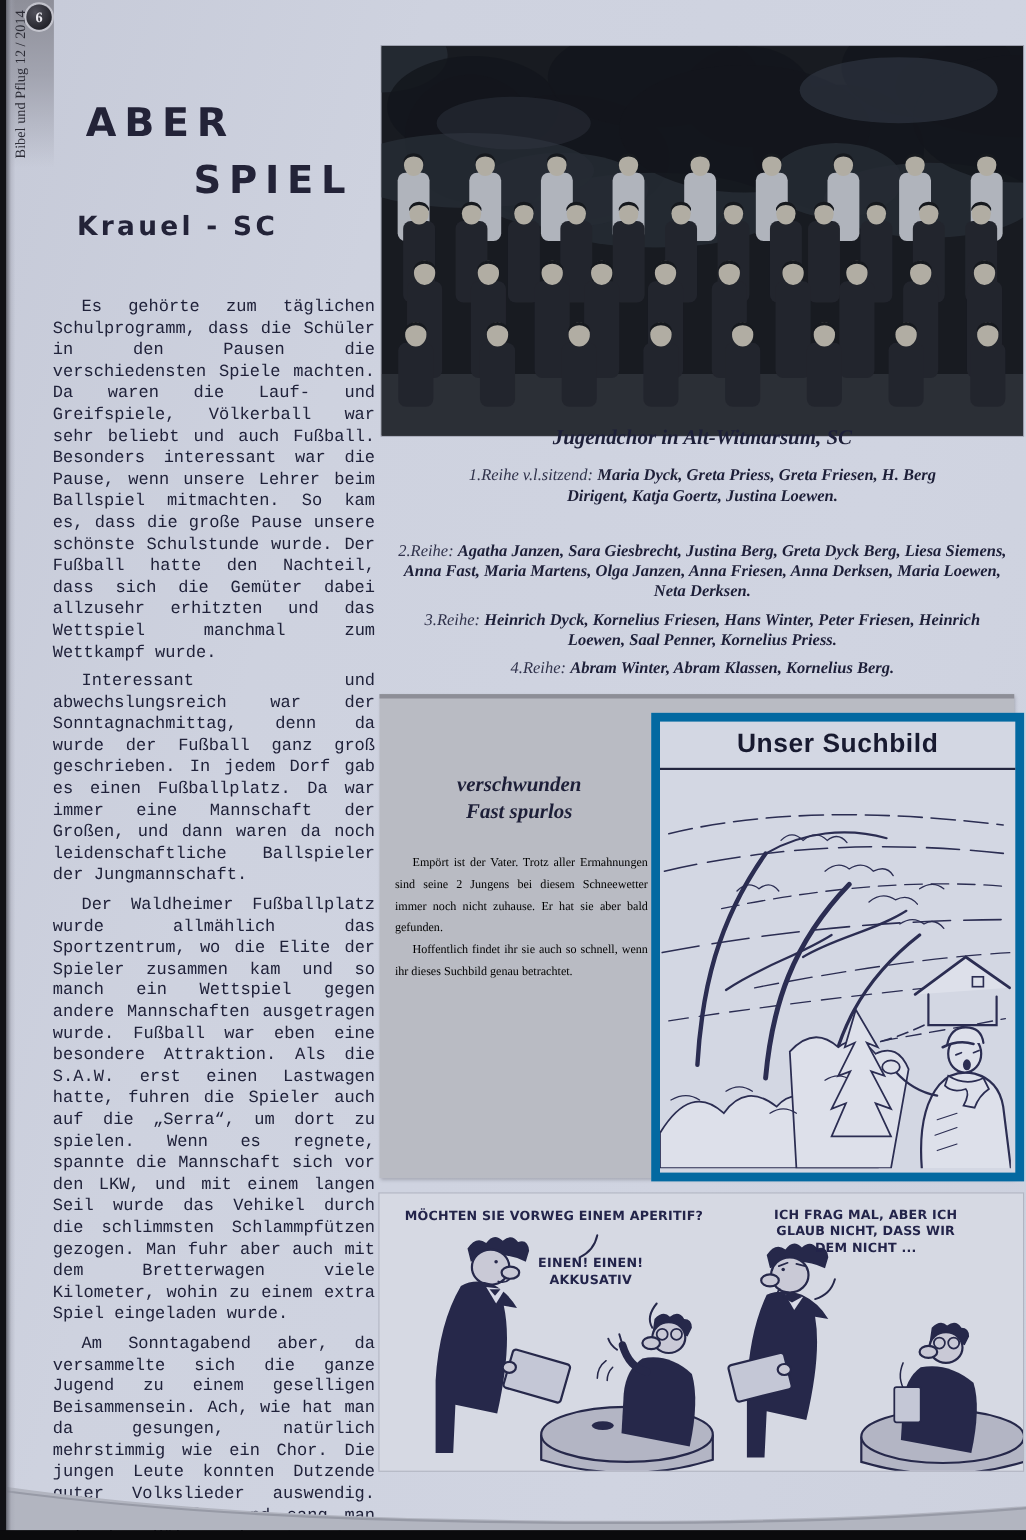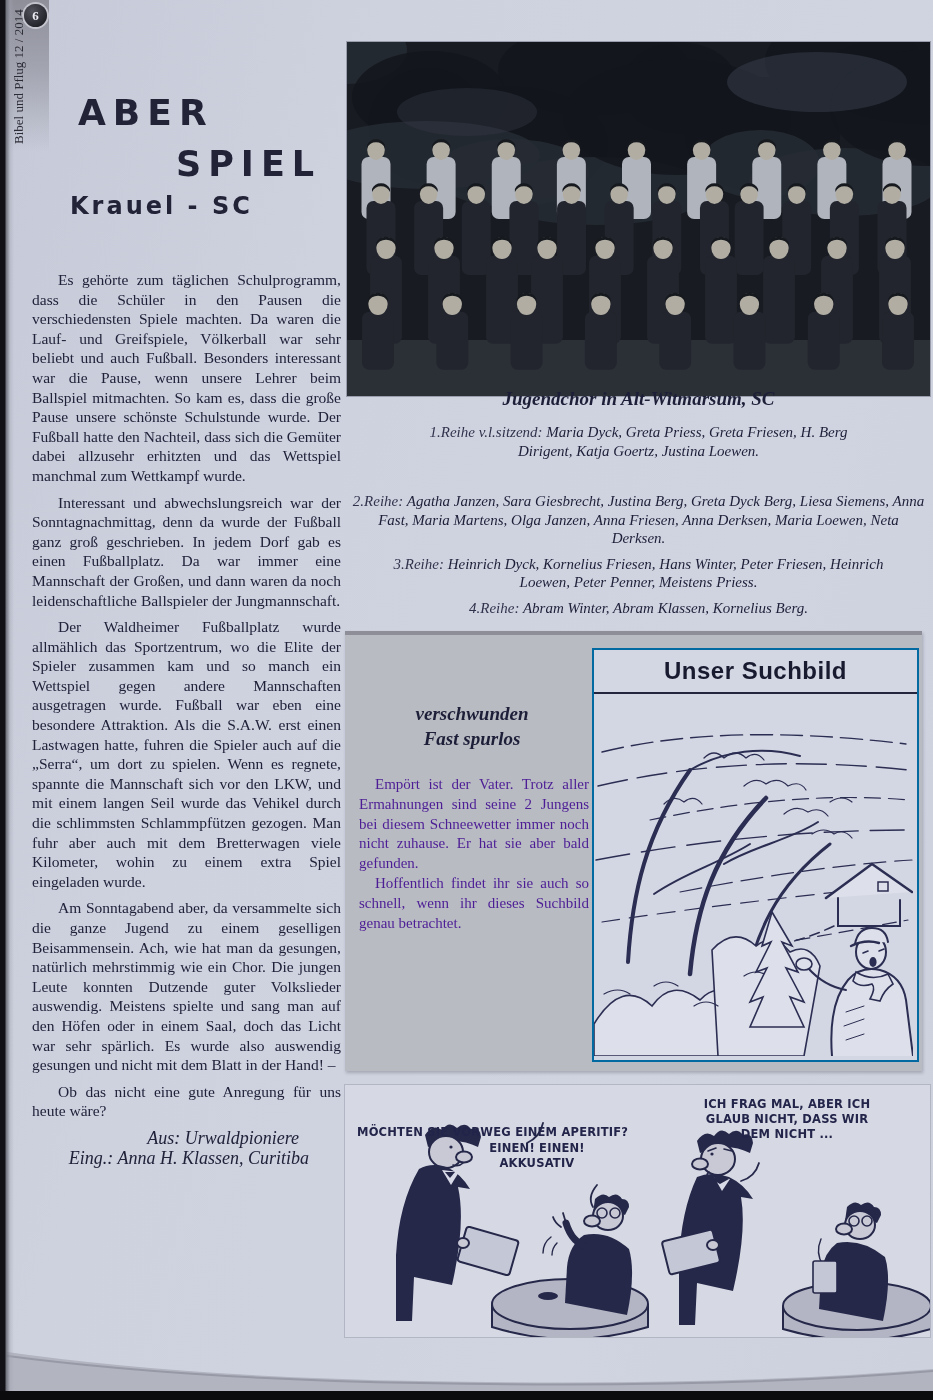--- a/index.html
+++ b/index.html
@@ -23,54 +23,54 @@
               display:flex;align-items:center;justify-content:center;
               box-shadow:0 0 0 2px rgba(235,235,243,.55);}
   
   .ttl{position:absolute;font-family:"DejaVu Sans",sans-serif;font-weight:bold;color:#232338;}
   .ttl1{left:78px;top:92px;font-size:36px;letter-spacing:7px;}
   .ttl2{left:176px;top:144px;font-size:35px;letter-spacing:7px;}
   .ttl3{left:70px;top:192px;font-size:24px;letter-spacing:3px;}
   
   .bodycol{position:absolute;left:32px;top:270px;width:309px;font-size:15.5px;line-height:19.6px;
            text-align:justify;hyphens:auto;}
-  .bodycol p{margin:0 0 7px 0;text-indent:26px;}
+  .bodycol p{margin:0 0 7px 16px;text-indent:26px;font-family:Liberation Mono, monospace;}
   .src{margin-top:3px;text-align:right;padding-right:42px;font-style:italic;font-size:18px;line-height:20px;}
   
   .photo{position:absolute;left:347px;top:42px;width:583px;height:354px;background:#16181d;
          box-shadow:0 0 0 1px #9a9dab;}
   .photo svg{display:block;width:100%;height:100%;}
   
   .caption{position:absolute;left:347px;top:388px;width:583px;text-align:center;color:#1d1f38;}
   .cap-title{font-size:19px;font-weight:bold;font-style:italic;margin-bottom:13px;}
   .cap-row{font-size:15px;font-style:italic;line-height:18.5px;margin:0 auto 7px auto;}
   .cap-row .lbl{font-weight:normal;color:#31334c;}
-  .cap-row .nms{font-weight:normal;}
+  .cap-row .nms{font-weight:bold;}
   .w1{max-width:470px;} .w2{max-width:575px;margin-top:32px;} .w3{max-width:540px;} .w4{max-width:560px;}
   
   .sbox{position:absolute;left:345px;top:631px;width:577px;height:436px;background:#b9bbc3;
         border-top:4px solid #8d8e97;box-shadow:1px 2px 3px rgba(40,40,50,.25);}
   .s-head{position:absolute;left:14px;top:66px;width:226px;text-align:center;
           font-weight:bold;font-style:italic;font-size:19px;line-height:25px;color:#1d1f38;}
-  .s-text{position:absolute;left:14px;top:140px;width:230px;font-size:15px;line-height:19.8px;
-          text-align:justify;color:#4c1d95;}
+  .s-text{position:absolute;left:14px;top:140px;width:230px;font-size:11px;line-height:19.8px;
+          text-align:justify;color:#000000;}
   .s-text p{margin:0;text-indent:16px;}
   .frame{position:absolute;left:247px;top:13px;width:323px;height:410px;background:#d3d7e3;
-         border:2px solid #0369a1;}
+         border:8px solid #0369a1;}
   .frame-title{height:42px;display:flex;align-items:center;justify-content:center;
                font-family:"Liberation Sans",sans-serif;font-weight:bold;font-size:24px;
                color:#181a30;border-bottom:2px solid #23253f;letter-spacing:0.5px;}
   .frame svg{display:block;width:319px;height:362px;}
   
   .comic{position:absolute;left:345px;top:1085px;width:585px;height:252px;background:#d6d9e3;
          box-shadow:0 0 0 1px rgba(150,152,166,.5);}
   .comic svg{position:absolute;left:0;top:0;width:585px;height:252px;}
   .cbub{position:absolute;font-family:"DejaVu Sans",sans-serif;font-weight:bold;
         font-size:11.5px;line-height:15px;color:#23244a;letter-spacing:.2px;}
-  .cb1{left:12px;top:13px;width:340px;margin-top:27px;}
+  .cb1{left:23px;top:13px;width:340px;}
   .cb2{left:112px;top:56px;width:160px;text-align:center;}
   .cb3{left:322px;top:12px;width:240px;text-align:center;}
 </style>
 </head>
 <body>
 
 <div class="page">
 
   <div class="edge-strip"></div>
   <div class="edge-label">Bibel und Pflug 12 / 2014</div>
@@ -238,21 +238,21 @@
     <div class="cap-row w1">
       <span class="lbl">1.Reihe v.l.sitzend:</span>
       <span class="nms">Maria Dyck, Greta Priess, Greta Friesen, H. Berg Dirigent, Katja Goertz, Justina Loewen.</span>
     </div>
     <div class="cap-row w2">
       <span class="lbl">2.Reihe:</span>
       <span class="nms">Agatha Janzen, Sara Giesbrecht, Justina Berg, Greta Dyck Berg, Liesa Siemens, Anna Fast, Maria Martens, Olga Janzen, Anna Friesen, Anna Derksen, Maria Loewen, Neta Derksen.</span>
     </div>
     <div class="cap-row w3">
       <span class="lbl">3.Reihe:</span>
-      <span class="nms">Heinrich Dyck, Kornelius Friesen, Hans Winter, Peter Friesen, Heinrich Loewen, Peter Penner, Meistens Priess.</span>
+      <span class="nms">Heinrich Dyck, Kornelius Friesen, Hans Winter, Peter Friesen, Heinrich Loewen, Saal Penner, Kornelius Priess.</span>
     </div>
     <div class="cap-row w4">
       <span class="lbl">4.Reihe:</span>
       <span class="nms">Abram Winter, Abram Klassen, Kornelius Berg.</span>
     </div>
   </div>
 
   <div class="sbox">
     <div class="s-head">
       <div>verschwunden</div>

